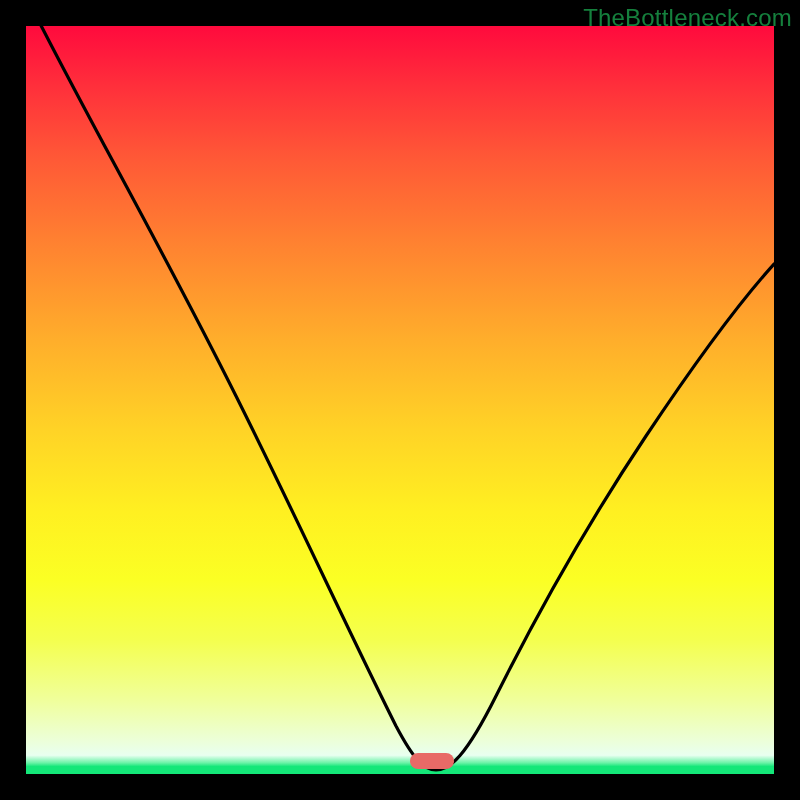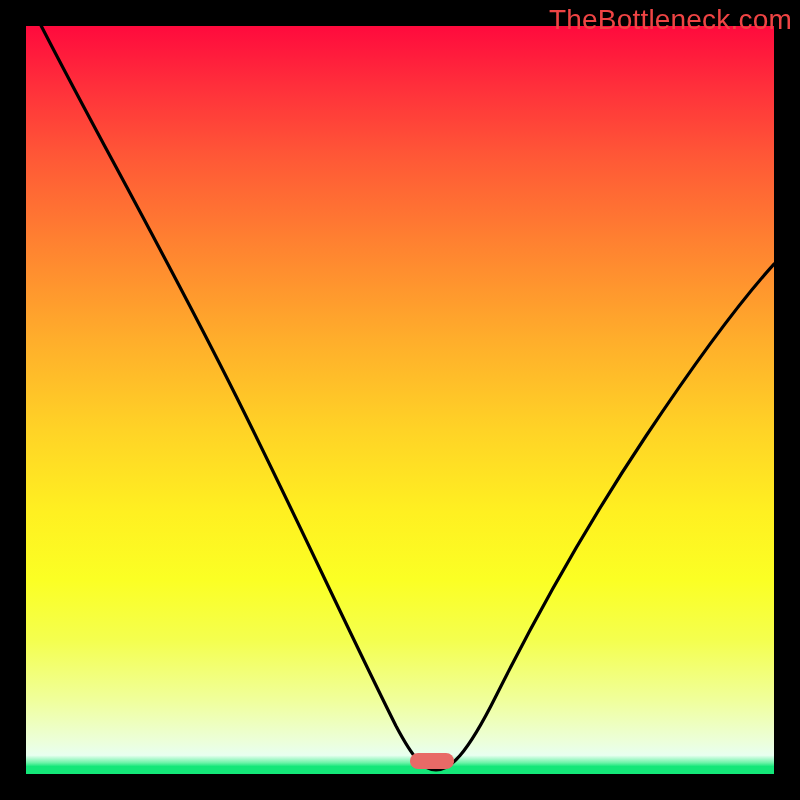--- a/index.html
+++ b/index.html
@@ -40,23 +40,23 @@
       #6cf3a8 98.5%,
       #14e779 99.0%,
       #14e779 100%
     );
   }
   .watermark {
     position: absolute;
     top: 4px;
     right: 8px;
     font-family: Arial, Helvetica, sans-serif;
-    font-size: 28px;
+    font-size: 24px;
     font-weight: 400;
-    color: #ef4444;
+    color: #15803d;
     letter-spacing: 0.2px;
   }
   svg.curve {
     position: absolute;
     left: 0;
     top: 0;
     width: 748px;
     height: 748px;
   }
   .marker {

